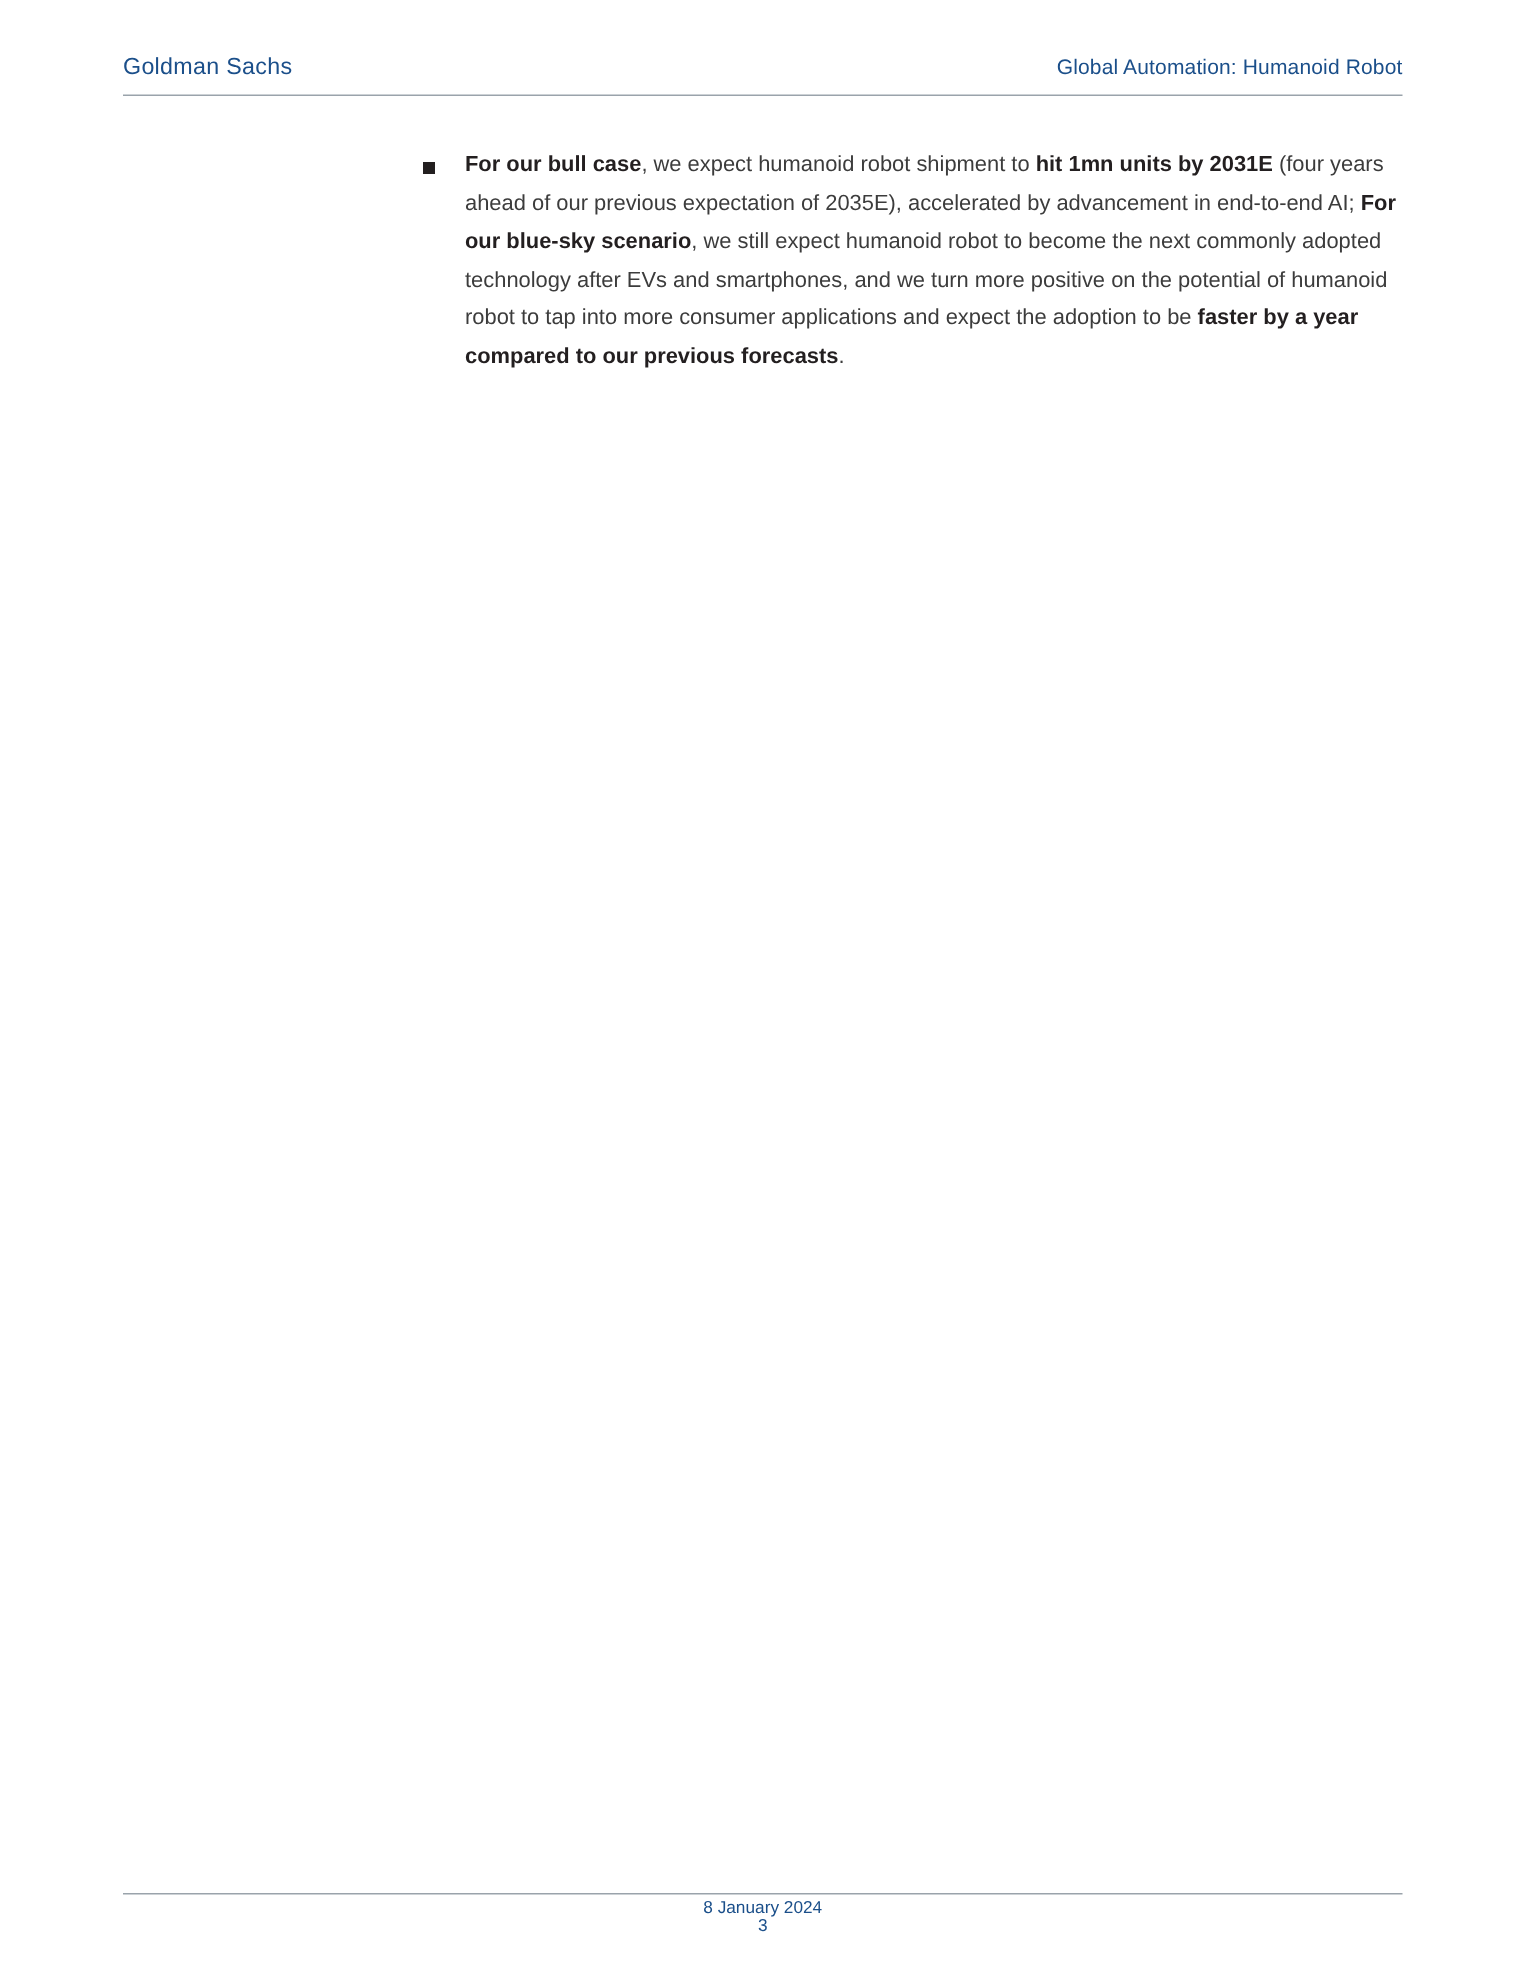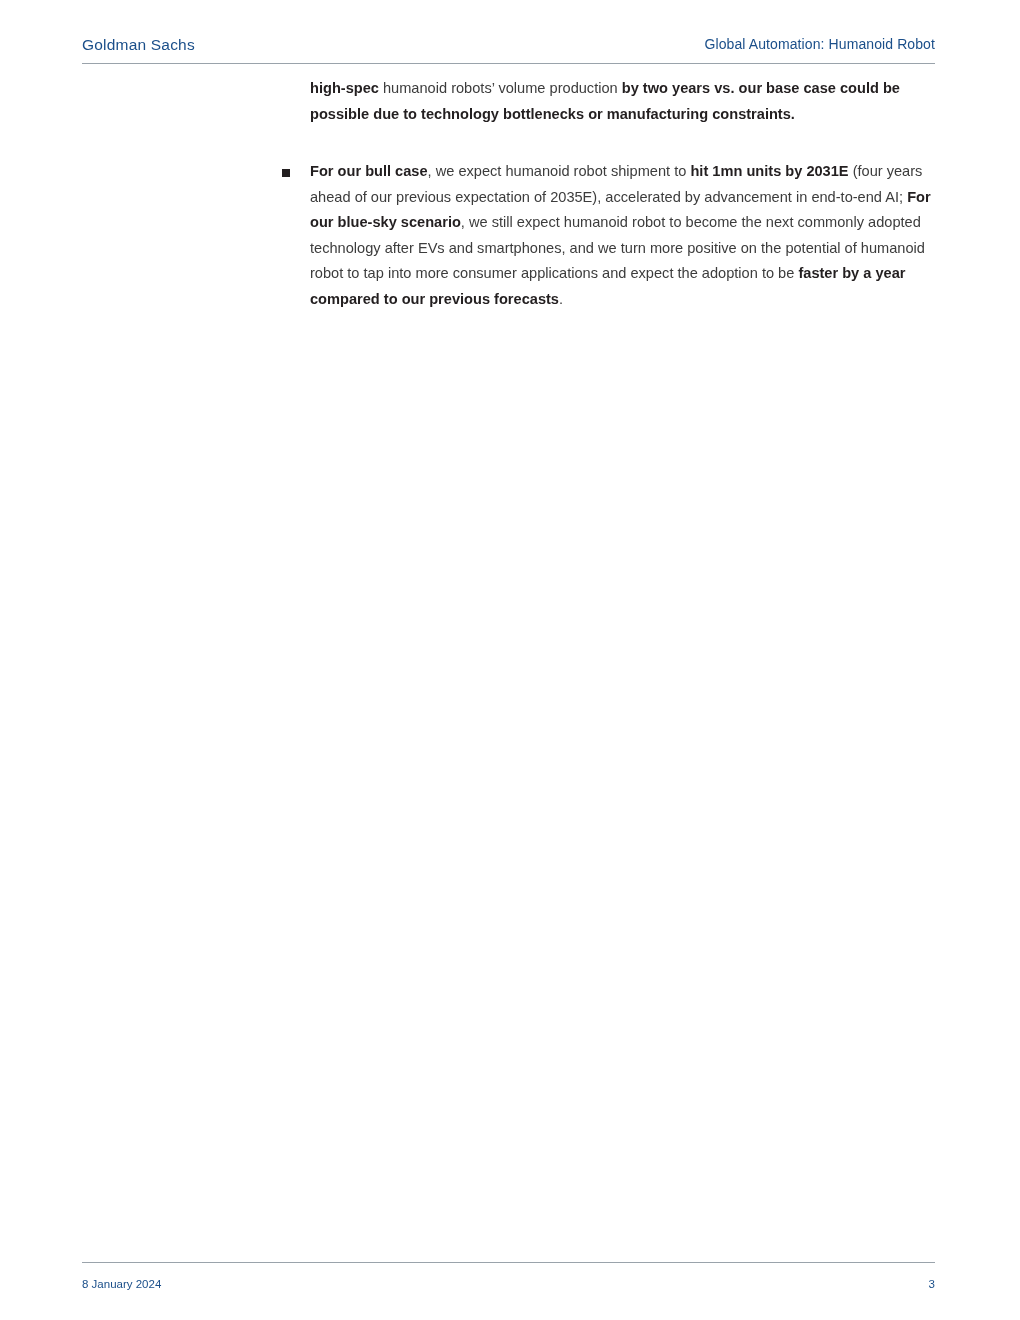--- a/index.html
+++ b/index.html
@@ -66,21 +66,21 @@
     margin: 0 0 0 228px;
     width: 625px;
     font-size: 14.6px;
     line-height: 25.5px;
     color: #3c3c3c;
     text-align: left;
   }
 
   .bullet-row {
     display: flex;
-    margin-top: 32px;
+    margin-top: 22px;
     margin-left: 200px;
     width: 653px;
   }
   .bullet-marker {
     flex: 0 0 28px;
     padding-top: 10px;
   }
   .bullet-square {
     display: block;
     width: 8px;
@@ -111,38 +111,38 @@
   .footer {
     position: absolute;
     bottom: 30px;
     left: 82px;
     width: 853px;
     display: flex;
     align-items: center;
     justify-content: space-between;
     font-size: 11.5px;
     color: #1b4f8a;
+    flex-direction: column;
   }
   .footer-date { white-space: nowrap; }
   .footer-page { white-space: nowrap; }
 </style>
 </head>
 <body>
 
 <div class="page">
 
   <div class="header">
     <div class="brand">Goldman Sachs</div>
     <div class="header-right">Global Automation: Humanoid Robot</div>
   </div>
   <div class="header-rule"></div>
 
   <div class="content">
 
-    <p class="para-continued"><span class="b">high-spec</span><span> humanoid robots’ volume production </span><span class="b">by two years vs. our base case could be possible due to technology bottlenecks or manufacturing constraints.</span></p>
 
     <div class="bullet-row">
       <div class="bullet-marker">
           <span class="bullet-square"></span>
         </div>
       <div class="bullet-text"><span class="b">For our bull case</span><span>, we expect humanoid robot shipment to </span><span class="b">hit 1mn units by 2031E</span><span> (four years ahead of our previous expectation of 2035E), accelerated by advancement in end-to-end AI; </span><span class="b">For our blue-sky scenario</span><span>, we still expect humanoid robot to become the next commonly adopted technology after EVs and smartphones, and we turn more positive on the potential of humanoid robot to tap into more consumer applications and expect the adoption to be </span><span class="b">faster by a year compared to our previous forecasts</span><span>.</span></div>
     </div>
 
   </div>
 

